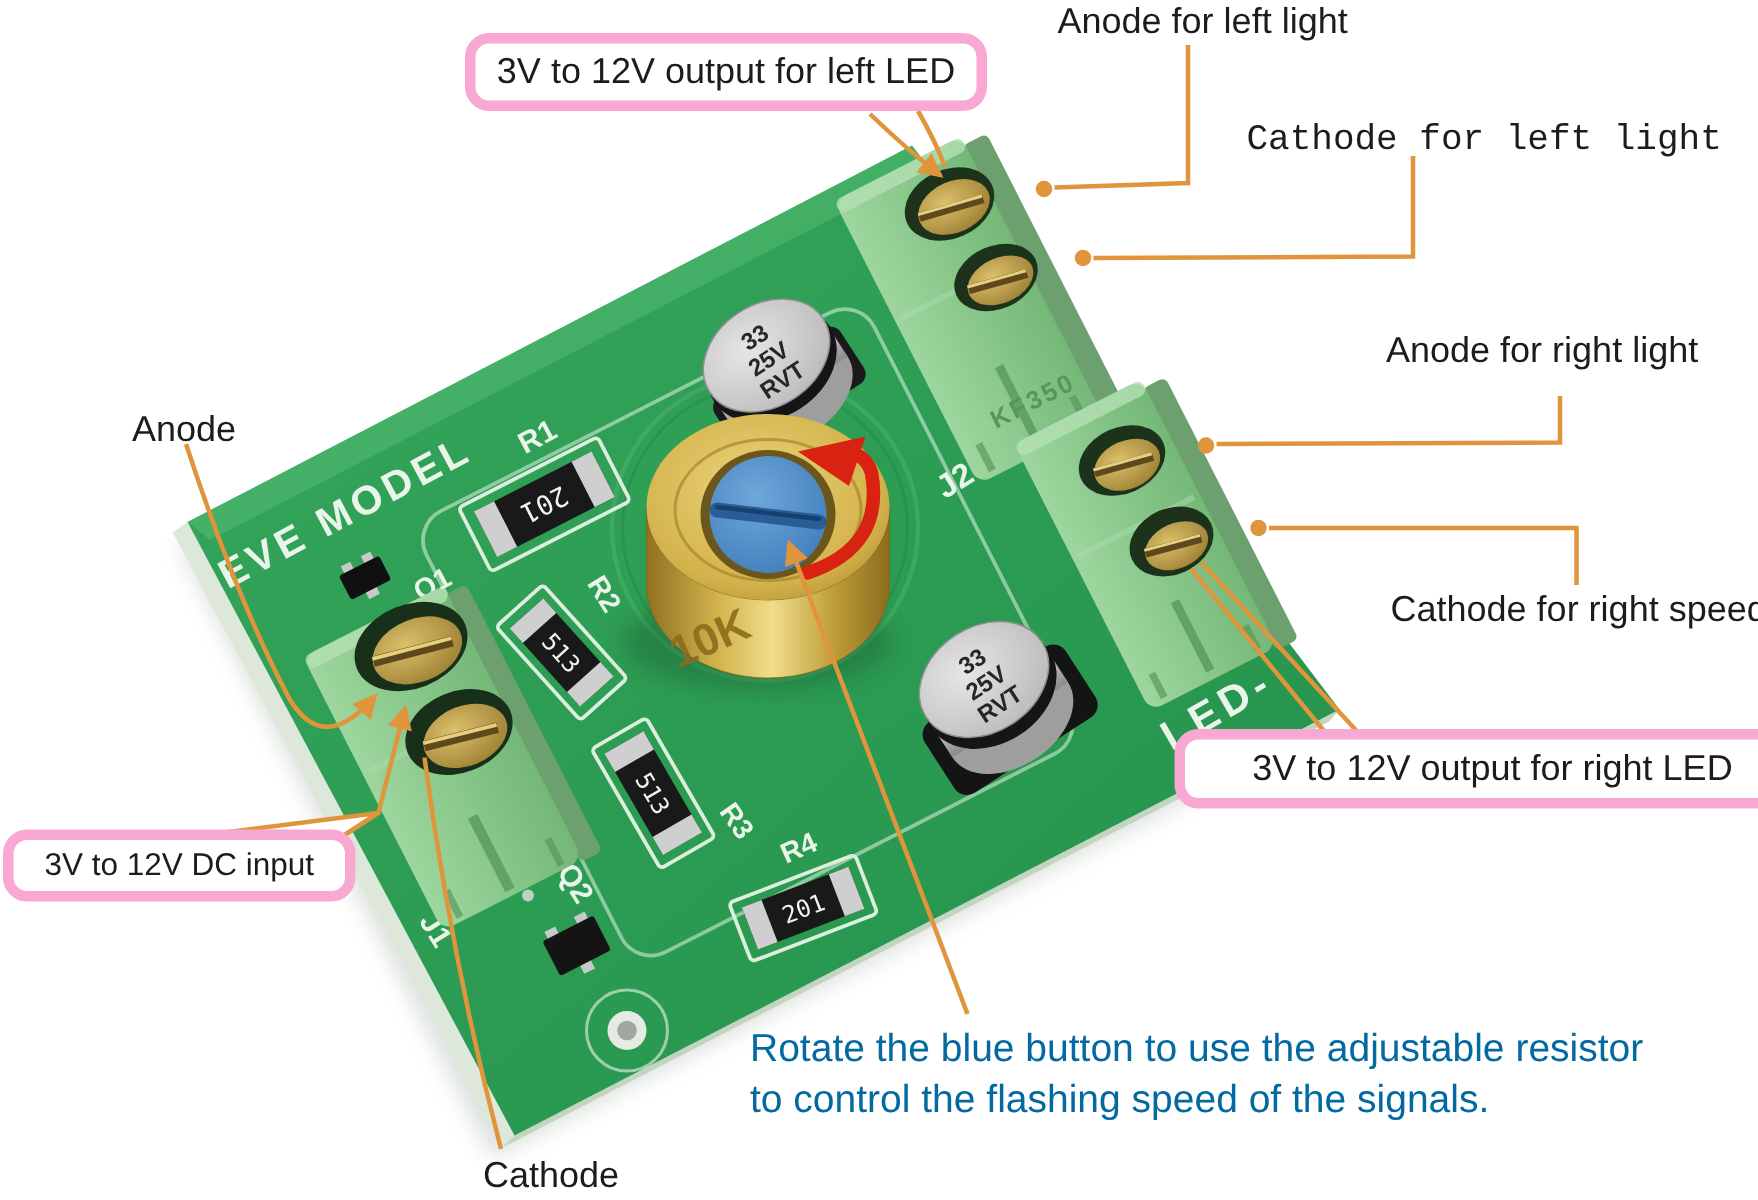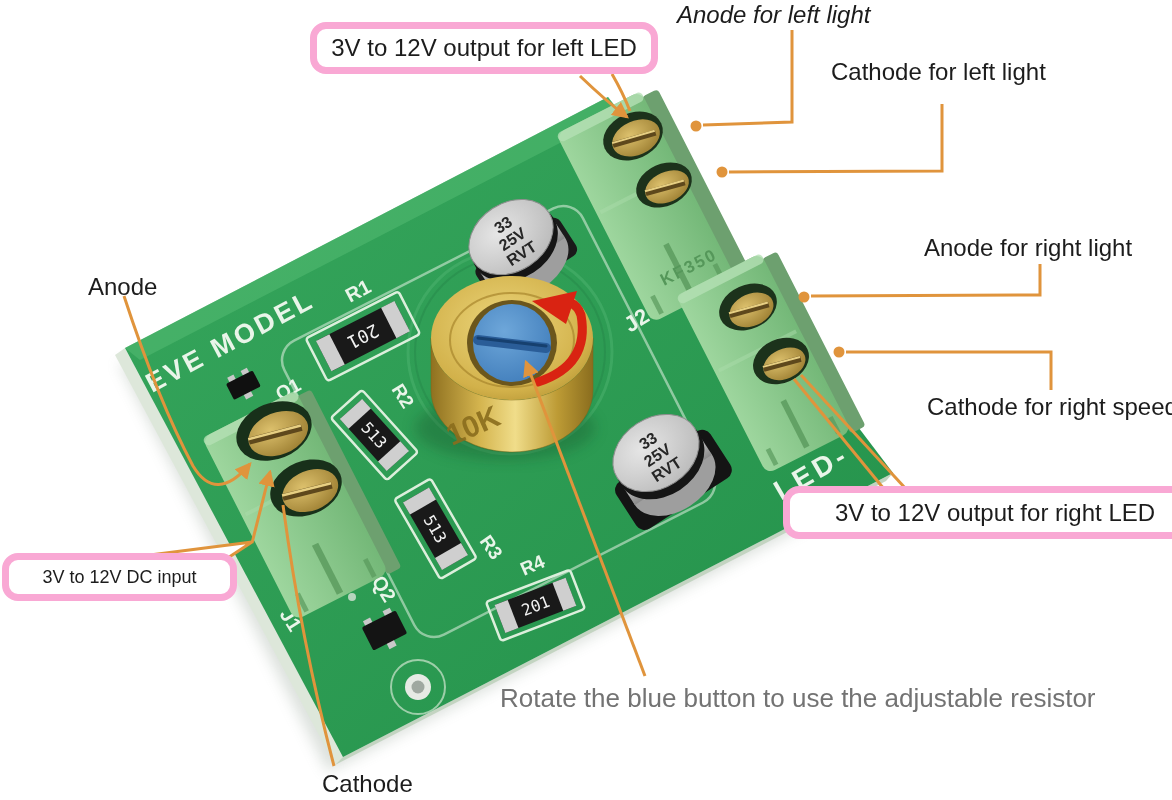--- a/index.html
+++ b/index.html
@@ -8,21 +8,21 @@
     font-family:"Liberation Sans",sans-serif;color:#1d1d1d;overflow:hidden;
   }
   .stage{position:absolute;inset:0;width:1172px;height:800px;}
   svg.scene{position:absolute;left:0;top:0;z-index:1;}
   .lbl{position:absolute;z-index:3;white-space:nowrap;font-size:24px;color:#1c1c1c;}
   .boxed{
     border:7px solid #f9a8d4;border-radius:16px;background:#ffffff;
     display:flex;align-items:center;justify-content:center;
     box-sizing:border-box;font-size:24px;
   }
-  .note{position:absolute;z-index:3;font-size:26px;line-height:34px;color:#737373;}
+  .note{position:absolute;z-index:3;font-size:26px;line-height:34px;color:#0369a1;}
   .silk{fill:#e9f5e9;font-family:"Liberation Sans",sans-serif;font-weight:bold;}
   .rescode{font-family:"DejaVu Sans Mono",monospace;fill:#f2f2f2;}
   .captext{font-family:"Liberation Sans",sans-serif;font-weight:bold;fill:#262626;}
 </style>
 </head>
 <body>
 
 <div class="stage">
 
 <svg class="scene" width="1172" height="800" viewBox="0 0 1172 800">
@@ -279,33 +279,34 @@
   <g fill="#E0943C" stroke="none">
     <circle cx="696" cy="126" r="5.5"></circle>
     <circle cx="722" cy="172" r="5.5"></circle>
     <circle cx="804" cy="297" r="5.5"></circle>
     <circle cx="839" cy="352" r="5.5"></circle>
   </g>
 </svg>
 
 <div class="lbl boxed" style="left:310px;top:22px;width:348px;height:52px;">3V to 12V output for left LED</div>
 
-<div class="lbl" style="left:677px;top:1px;font-style:italic;">Anode for left light</div>
-
-<div class="lbl" style="left:831px;top:58px;">Cathode for left light</div>
-
-<div class="lbl" style="left:924px;top:234px;text-align:center;">Anode for right light</div>
+<div class="lbl" style="left:705px;top:1px;">Anode for left light</div>
+
+<div class="lbl" style="left:831px;top:80px;font-family:Liberation Mono, monospace;">Cathode for left light</div>
+
+<div class="lbl" style="left:924px;top:220px;text-align:center;">Anode for right light</div>
 
 <div class="lbl" style="left:927px;top:393px;">Cathode for right speed</div>
 
 <div class="lbl boxed" style="left:783px;top:486px;width:424px;height:53px;">3V to 12V output for right LED</div>
 
 <div class="lbl" style="left:88px;top:273px;">Anode</div>
 
-<div class="lbl boxed" style="left:2px;top:553px;width:235px;height:48px;font-size:18px;">3V to 12V DC input</div>
+<div class="lbl boxed" style="left:2px;top:553px;width:235px;height:48px;font-size:21px;">3V to 12V DC input</div>
 
 <div class="lbl" style="left:294px;top:770px;margin-left:28px;">Cathode</div>
 
 <div class="note" style="left:500px;top:681px;width:672px;">
   <div>Rotate the blue button to use the adjustable resistor</div>
+  <div>to control the flashing speed of the signals.</div>
 </div>
 
 </div>
 
 </body></html>

